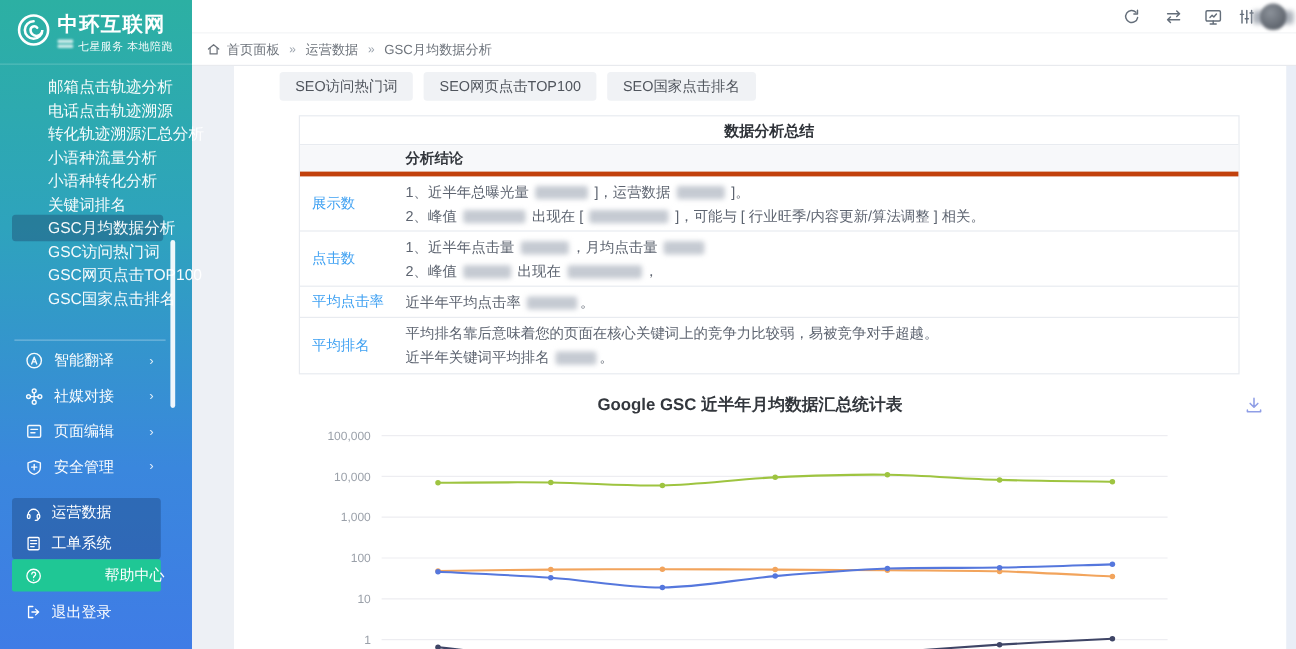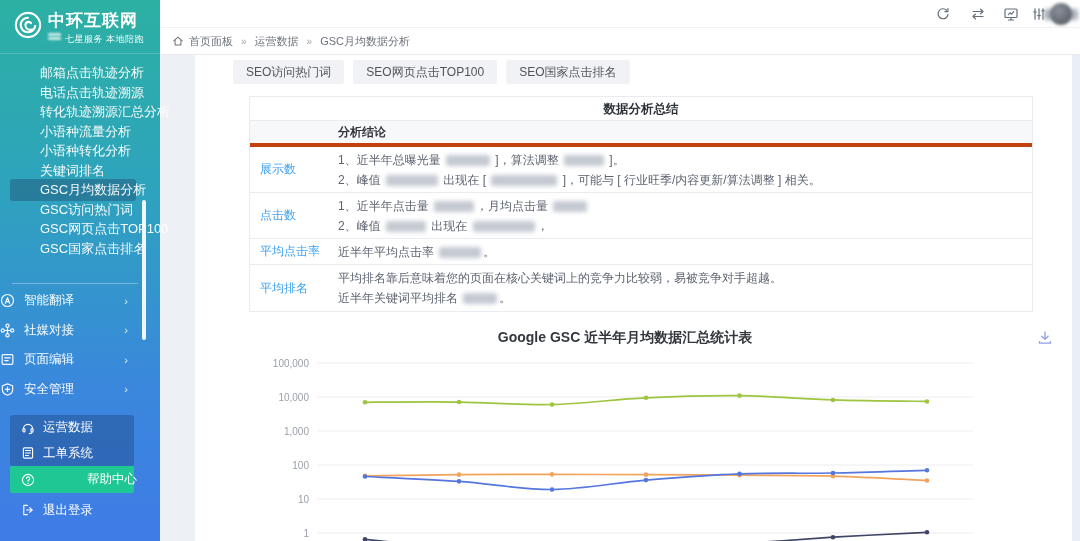--- a/index.html
+++ b/index.html
@@ -19,21 +19,21 @@
   .menu{position:absolute;left:0;top:63px;width:160px;}
   .menu-item{position:relative;height:19.5px;line-height:19.5px;padding-left:40px;font-size:13px;
     color:rgba(255,255,255,.96);white-space:nowrap;cursor:pointer;}
   .menu-item.active::before{content:"";position:absolute;left:10px;right:24px;top:-1px;bottom:-1px;
     background:rgba(28,62,100,.38);border-radius:3px;z-index:0;}
   .menu-item span{position:relative;z-index:1;}
   .side-thumb{position:absolute;left:142px;top:200px;width:4px;height:140px;background:rgba(255,255,255,.92);border-radius:2px;}
   .menu-divider{position:absolute;left:12px;right:22px;top:283px;height:0;border-top:1px solid rgba(255,255,255,.32);}
 
   .groups{position:absolute;left:0;top:286px;width:160px;}
-  .group-item{position:relative;height:29.5px;display:flex;align-items:center;color:#fff;cursor:pointer;}
+  .group-item{position:relative;height:29.5px;display:flex;align-items:center;padding-left:21px;color:#fff;cursor:pointer;}
   .group-item .gicon{width:15px;height:15px;margin-right:9px;color:rgba(255,255,255,.95);flex:0 0 auto;}
   .group-item .glabel{font-size:12.5px;color:rgba(255,255,255,.97);}
   .group-item .garrow{position:absolute;right:32px;font-size:11px;color:rgba(255,255,255,.85);}
 
   .sfoot{position:absolute;left:0;top:410px;width:160px;}
   .sfoot-block-dark{position:absolute;left:10px;top:5px;width:124px;height:51px;background:rgba(23,56,104,.34);border-radius:3px;}
   .sfoot-item{position:absolute;left:10px;width:124px;display:flex;align-items:center;padding-left:11px;color:#fff;cursor:pointer;}
   .sfoot-item .gicon{width:14px;height:14px;margin-right:8px;color:#fff;flex:0 0 auto;}
   .sfoot-item .glabel{font-size:12.5px;color:#fff;white-space:nowrap;}
   .sfoot-item.green{background:#1fc795;border-radius:2px;gap:44px;}
@@ -246,21 +246,21 @@
       <div class="stable" id="stable">
         <div class="st-title">数据分析总结</div>
         <div class="st-header">
           <div class="hc"></div>
           <div class="hc">分析结论</div>
         </div>
         <div id="stRows">
             <div class="st-row" style="height: 46px;">
               <div class="st-label">展示数</div>
               <div class="st-body">
-                <div class="st-line"><span>1、近半年总曝光量 </span><span class="blur-val" style="width: 44px;"></span><span> ]，算法调整 </span><span class="blur-val" style="width: 40px;"></span><span> ]。</span></div>
+                <div class="st-line"><span>1、近半年总曝光量 </span><span class="blur-val" style="width: 44px;"></span><span> ]，运营数据 </span><span class="blur-val" style="width: 40px;"></span><span> ]。</span></div>
                 <div class="st-line"><span>2、峰值 </span><span class="blur-val" style="width: 52px;"></span><span> 出现在 [ </span><span class="blur-val" style="width: 66px;"></span><span> ]，可能与 [ 行业旺季/内容更新/算法调整 ] 相关。</span></div>
               </div>
             </div>
             <div class="st-row" style="height: 46px;">
               <div class="st-label">点击数</div>
               <div class="st-body">
                 <div class="st-line"><span>1、近半年点击量 </span><span class="blur-val" style="width: 40px;"></span><span>，月均点击量 </span><span class="blur-val" style="width: 34px;"></span></div>
                 <div class="st-line"><span>2、峰值 </span><span class="blur-val" style="width: 40px;"></span><span> 出现在 </span><span class="blur-val" style="width: 62px;"></span><span>，</span></div>
               </div>
             </div>

